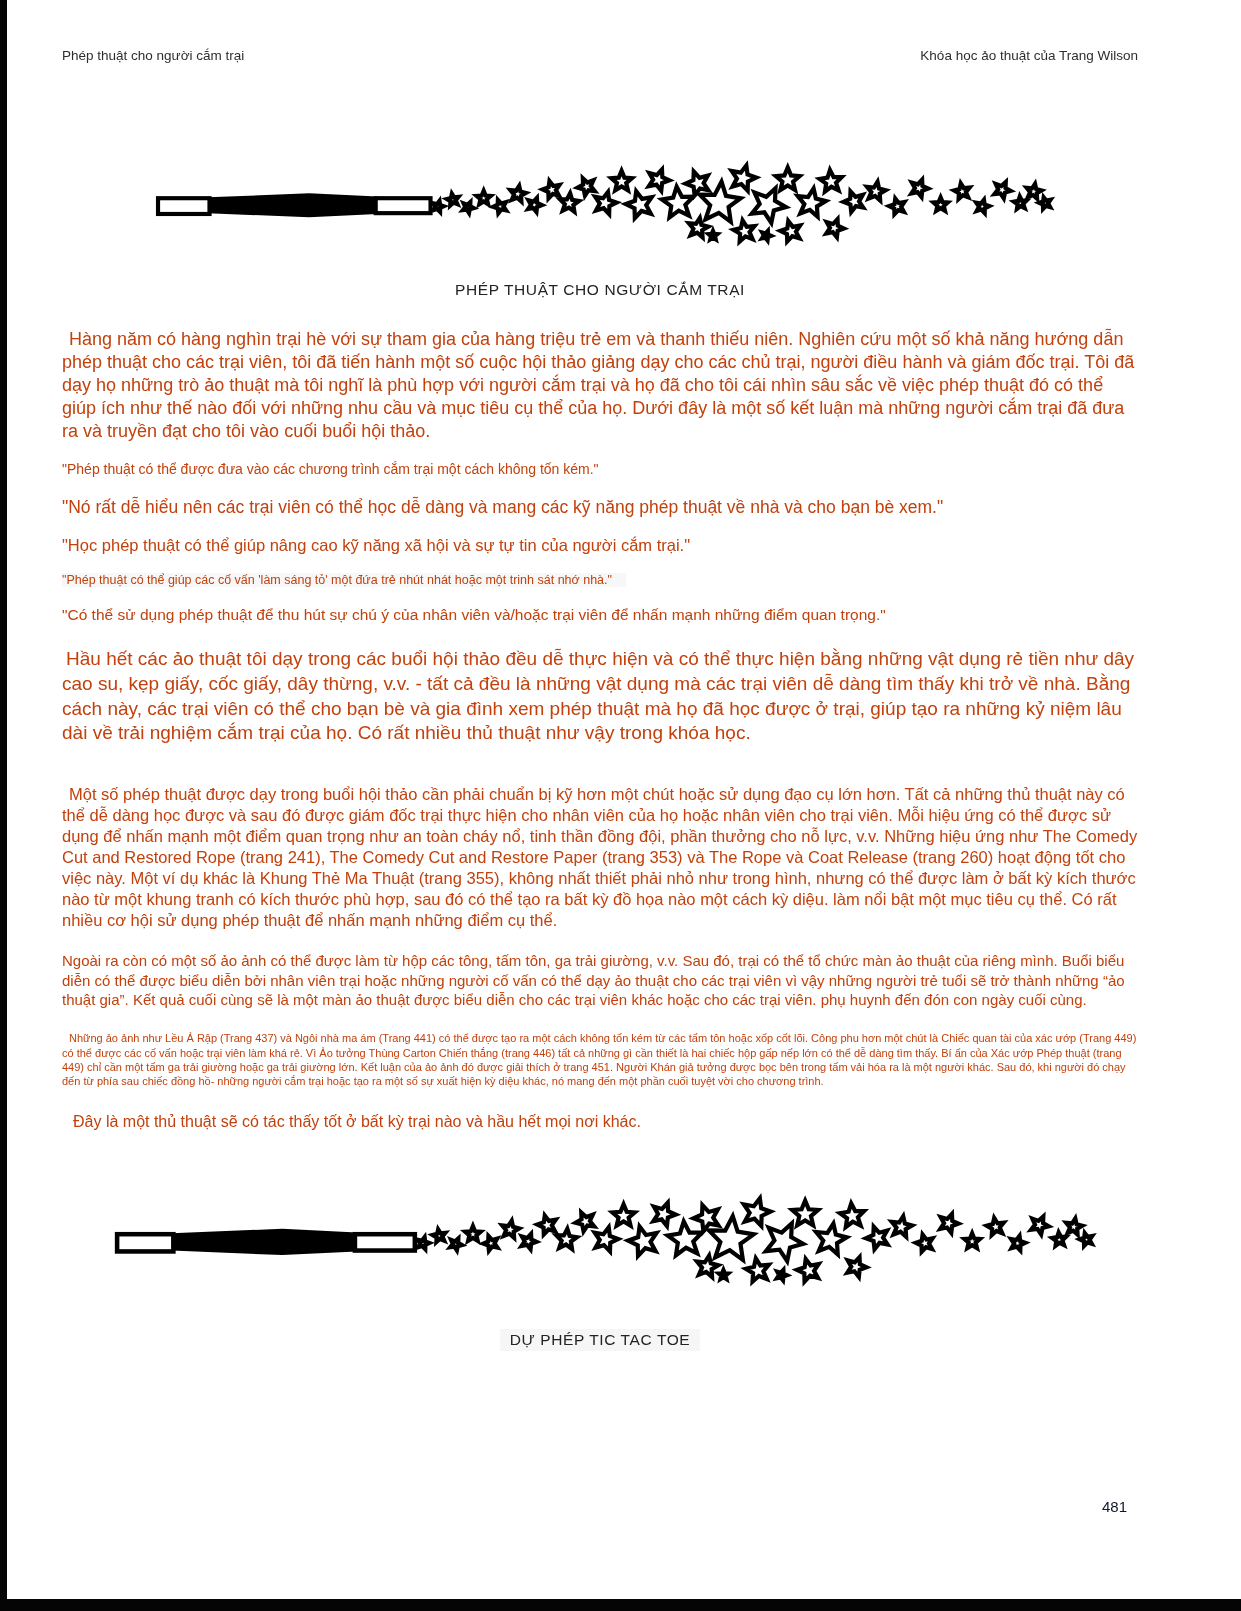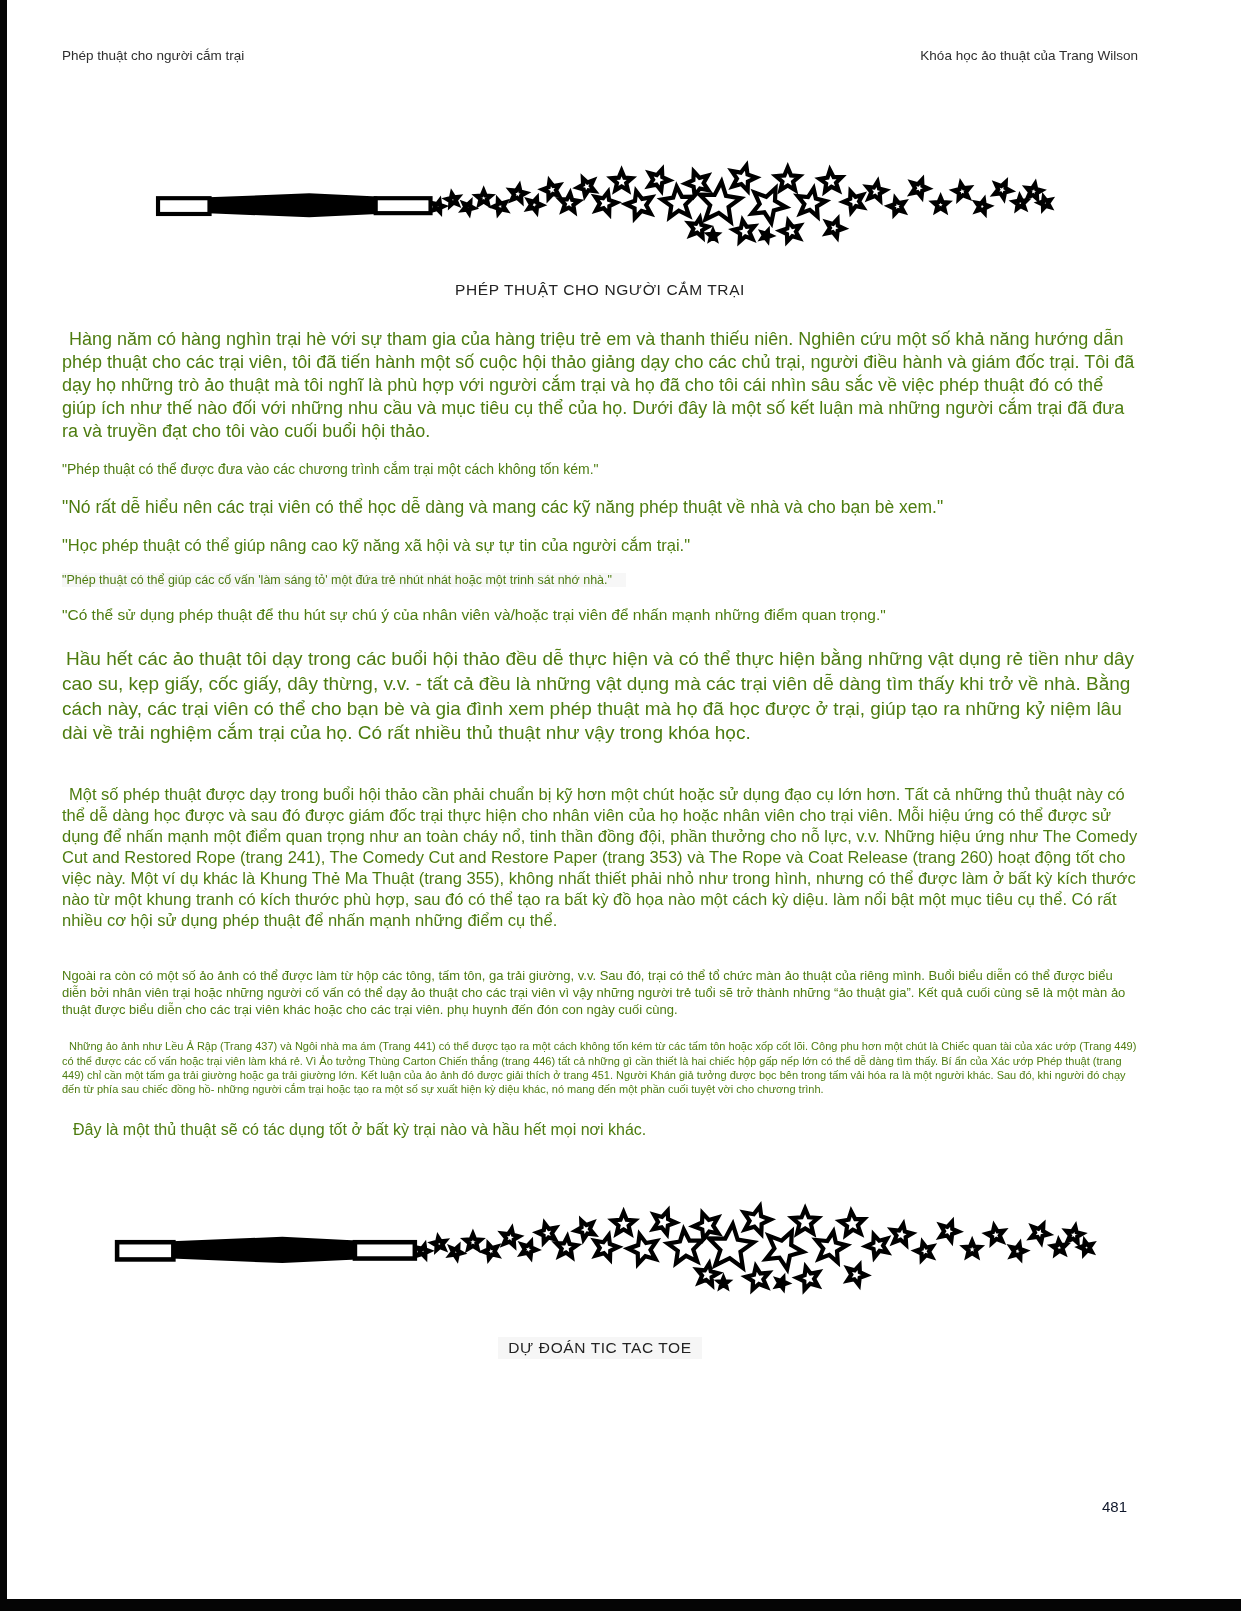--- a/index.html
+++ b/index.html
@@ -13,30 +13,30 @@
   .content{position:absolute;left:62px;top:0;width:1076px;}
   .running-head{display:flex;justify-content:space-between;align-items:baseline;margin-top:48px;font-size:13.5px;color:#2e2e2e;}
   .illus{margin-top:92px;height:108px;}
   .illus.second{margin-top:56px;height:118px;}
   .illus svg{width:100%;height:100%;display:block;}
   h1.sec-title{margin:0;text-align:center;font-size:15.5px;font-weight:400;letter-spacing:.6px;color:#232323;}
   h1.sec-title .bg{display:inline-block;padding:2px 10px;}
   #title-1{margin-top:16px;}
   #title-2{margin-top:24px;}
   #title-2 .bg{background:#f6f6f6;}
-  p{margin:0;color:#4d7c0f;}
+  p{margin:0;color:#c2410c;}
   .p1{font-size:18px;line-height:1.28;margin-top:27px;text-indent:7px;}
   .q1{font-size:14px;margin-top:18px;}
   .q2{font-size:17.5px;margin-top:20px;}
   .q3{font-size:16.5px;margin-top:18px;}
   .q4{font-size:12.5px;margin-top:18px;background:#f7f7f7;width:fit-content;padding-right:14px;}
   .q5{font-size:15.5px;margin-top:19px;}
   .p2{font-size:19px;line-height:1.3;margin-top:23px;text-indent:4px;}
   .p3{font-size:16.5px;line-height:1.27;margin-top:38px;text-indent:7px;}
-  .p4{font-size:13px;line-height:1.33;margin-top:36px;}
+  .p4{font-size:15px;line-height:1.33;margin-top:20px;}
   .p5{font-size:11px;line-height:1.29;margin-top:21px;text-indent:7px;}
   .p6{font-size:16px;margin-top:25px;text-indent:11px;}
   .p7{font-size:15.5px;line-height:1.55;margin-top:43px;text-indent:24px;}
   .page-number{position:absolute;right:114px;bottom:96px;font-size:15px;color:#0f172a;}
   .defs-holder{position:absolute;width:0;height:0;overflow:hidden;}
 </style>
 </head>
 <body>
 
 <svg class="defs-holder" aria-hidden="true">
@@ -116,28 +116,28 @@
   <p class="p1">Hàng năm có hàng nghìn trại hè với sự tham gia của hàng triệu trẻ em và thanh thiếu niên. Nghiên cứu một số khả năng hướng dẫn phép thuật cho các trại viên, tôi đã tiến hành một số cuộc hội thảo giảng dạy cho các chủ trại, người điều hành và giám đốc trại. Tôi đã dạy họ những trò ảo thuật mà tôi nghĩ là phù hợp với người cắm trại và họ đã cho tôi cái nhìn sâu sắc về việc phép thuật đó có thể giúp ích như thế nào đối với những nhu cầu và mục tiêu cụ thể của họ. Dưới đây là một số kết luận mà những người cắm trại đã đưa ra và truyền đạt cho tôi vào cuối buổi hội thảo.</p>
   <p class="q1">"Phép thuật có thể được đưa vào các chương trình cắm trại một cách không tốn kém."</p>
   <p class="q2">"Nó rất dễ hiểu nên các trại viên có thể học dễ dàng và mang các kỹ năng phép thuật về nhà và cho bạn bè xem."</p>
   <p class="q3">"Học phép thuật có thể giúp nâng cao kỹ năng xã hội và sự tự tin của người cắm trại."</p>
   <p class="q4">"Phép thuật có thể giúp các cố vấn 'làm sáng tỏ' một đứa trẻ nhút nhát hoặc một trinh sát nhớ nhà."</p>
   <p class="q5">"Có thể sử dụng phép thuật để thu hút sự chú ý của nhân viên và/hoặc trại viên để nhấn mạnh những điểm quan trọng."</p>
   <p class="p2">Hầu hết các ảo thuật tôi dạy trong các buổi hội thảo đều dễ thực hiện và có thể thực hiện bằng những vật dụng rẻ tiền như dây cao su, kẹp giấy, cốc giấy, dây thừng, v.v. - tất cả đều là những vật dụng mà các trại viên dễ dàng tìm thấy khi trở về nhà. Bằng cách này, các trại viên có thể cho bạn bè và gia đình xem phép thuật mà họ đã học được ở trại, giúp tạo ra những kỷ niệm lâu dài về trải nghiệm cắm trại của họ. Có rất nhiều thủ thuật như vậy trong khóa học.</p>
   <p class="p3">Một số phép thuật được dạy trong buổi hội thảo cần phải chuẩn bị kỹ hơn một chút hoặc sử dụng đạo cụ lớn hơn. Tất cả những thủ thuật này có thể dễ dàng học được và sau đó được giám đốc trại thực hiện cho nhân viên của họ hoặc nhân viên cho trại viên. Mỗi hiệu ứng có thể được sử dụng để nhấn mạnh một điểm quan trọng như an toàn cháy nổ, tinh thần đồng đội, phần thưởng cho nỗ lực, v.v. Những hiệu ứng như The Comedy Cut and Restored Rope (trang 241), The Comedy Cut and Restore Paper (trang 353) và The Rope và Coat Release (trang 260) hoạt động tốt cho việc này. Một ví dụ khác là Khung Thẻ Ma Thuật (trang 355), không nhất thiết phải nhỏ như trong hình, nhưng có thể được làm ở bất kỳ kích thước nào từ một khung tranh có kích thước phù hợp, sau đó có thể tạo ra bất kỳ đồ họa nào một cách kỳ diệu. làm nổi bật một mục tiêu cụ thể. Có rất nhiều cơ hội sử dụng phép thuật để nhấn mạnh những điểm cụ thể.</p>
   <p class="p4">Ngoài ra còn có một số ảo ảnh có thể được làm từ hộp các tông, tấm tôn, ga trải giường, v.v. Sau đó, trại có thể tổ chức màn ảo thuật của riêng mình. Buổi biểu diễn có thể được biểu diễn bởi nhân viên trại hoặc những người cố vấn có thể dạy ảo thuật cho các trại viên vì vậy những người trẻ tuổi sẽ trở thành những “ảo thuật gia”. Kết quả cuối cùng sẽ là một màn ảo thuật được biểu diễn cho các trại viên khác hoặc cho các trại viên. phụ huynh đến đón con ngày cuối cùng.</p>
   <p class="p5">Những ảo ảnh như Lều Ả Rập (Trang 437) và Ngôi nhà ma ám (Trang 441) có thể được tạo ra một cách không tốn kém từ các tấm tôn hoặc xốp cốt lõi. Công phu hơn một chút là Chiếc quan tài của xác ướp (Trang 449) có thể được các cố vấn hoặc trại viên làm khá rẻ. Vì Ảo tưởng Thùng Carton Chiến thắng (trang 446) tất cả những gì cần thiết là hai chiếc hộp gấp nếp lớn có thể dễ dàng tìm thấy. Bí ẩn của Xác ướp Phép thuật (trang 449) chỉ cần một tấm ga trải giường hoặc ga trải giường lớn. Kết luận của ảo ảnh đó được giải thích ở trang 451. Người Khán giả tưởng được bọc bên trong tấm vải hóa ra là một người khác. Sau đó, khi người đó chạy đến từ phía sau chiếc đồng hồ- những người cắm trại hoặc tạo ra một số sự xuất hiện kỳ diệu khác, nó mang đến một phần cuối tuyệt vời cho chương trình.</p>
-  <p class="p6">Đây là một thủ thuật sẽ có tác dụng tốt ở bất kỳ trại nào và hầu hết mọi nơi khác.</p>
+  <p class="p6">Đây là một thủ thuật sẽ có tác thấy tốt ở bất kỳ trại nào và hầu hết mọi nơi khác.</p>
 
   <div class="illus second">
     <svg viewBox="0 0 1080 130" preserveAspectRatio="xMidYMid meet">
       <use href="#wand-stars-group"></use>
     </svg>
   </div>
 
   <h1 class="sec-title" id="title-2">
-    <span class="bg">DỰ ĐOÁN TIC TAC TOE</span>
+    <span class="bg">DỰ PHÉP TIC TAC TOE</span>
   </h1>
 
 
 </div>
 
 <div class="page-number">481</div>
 
 </body></html>

